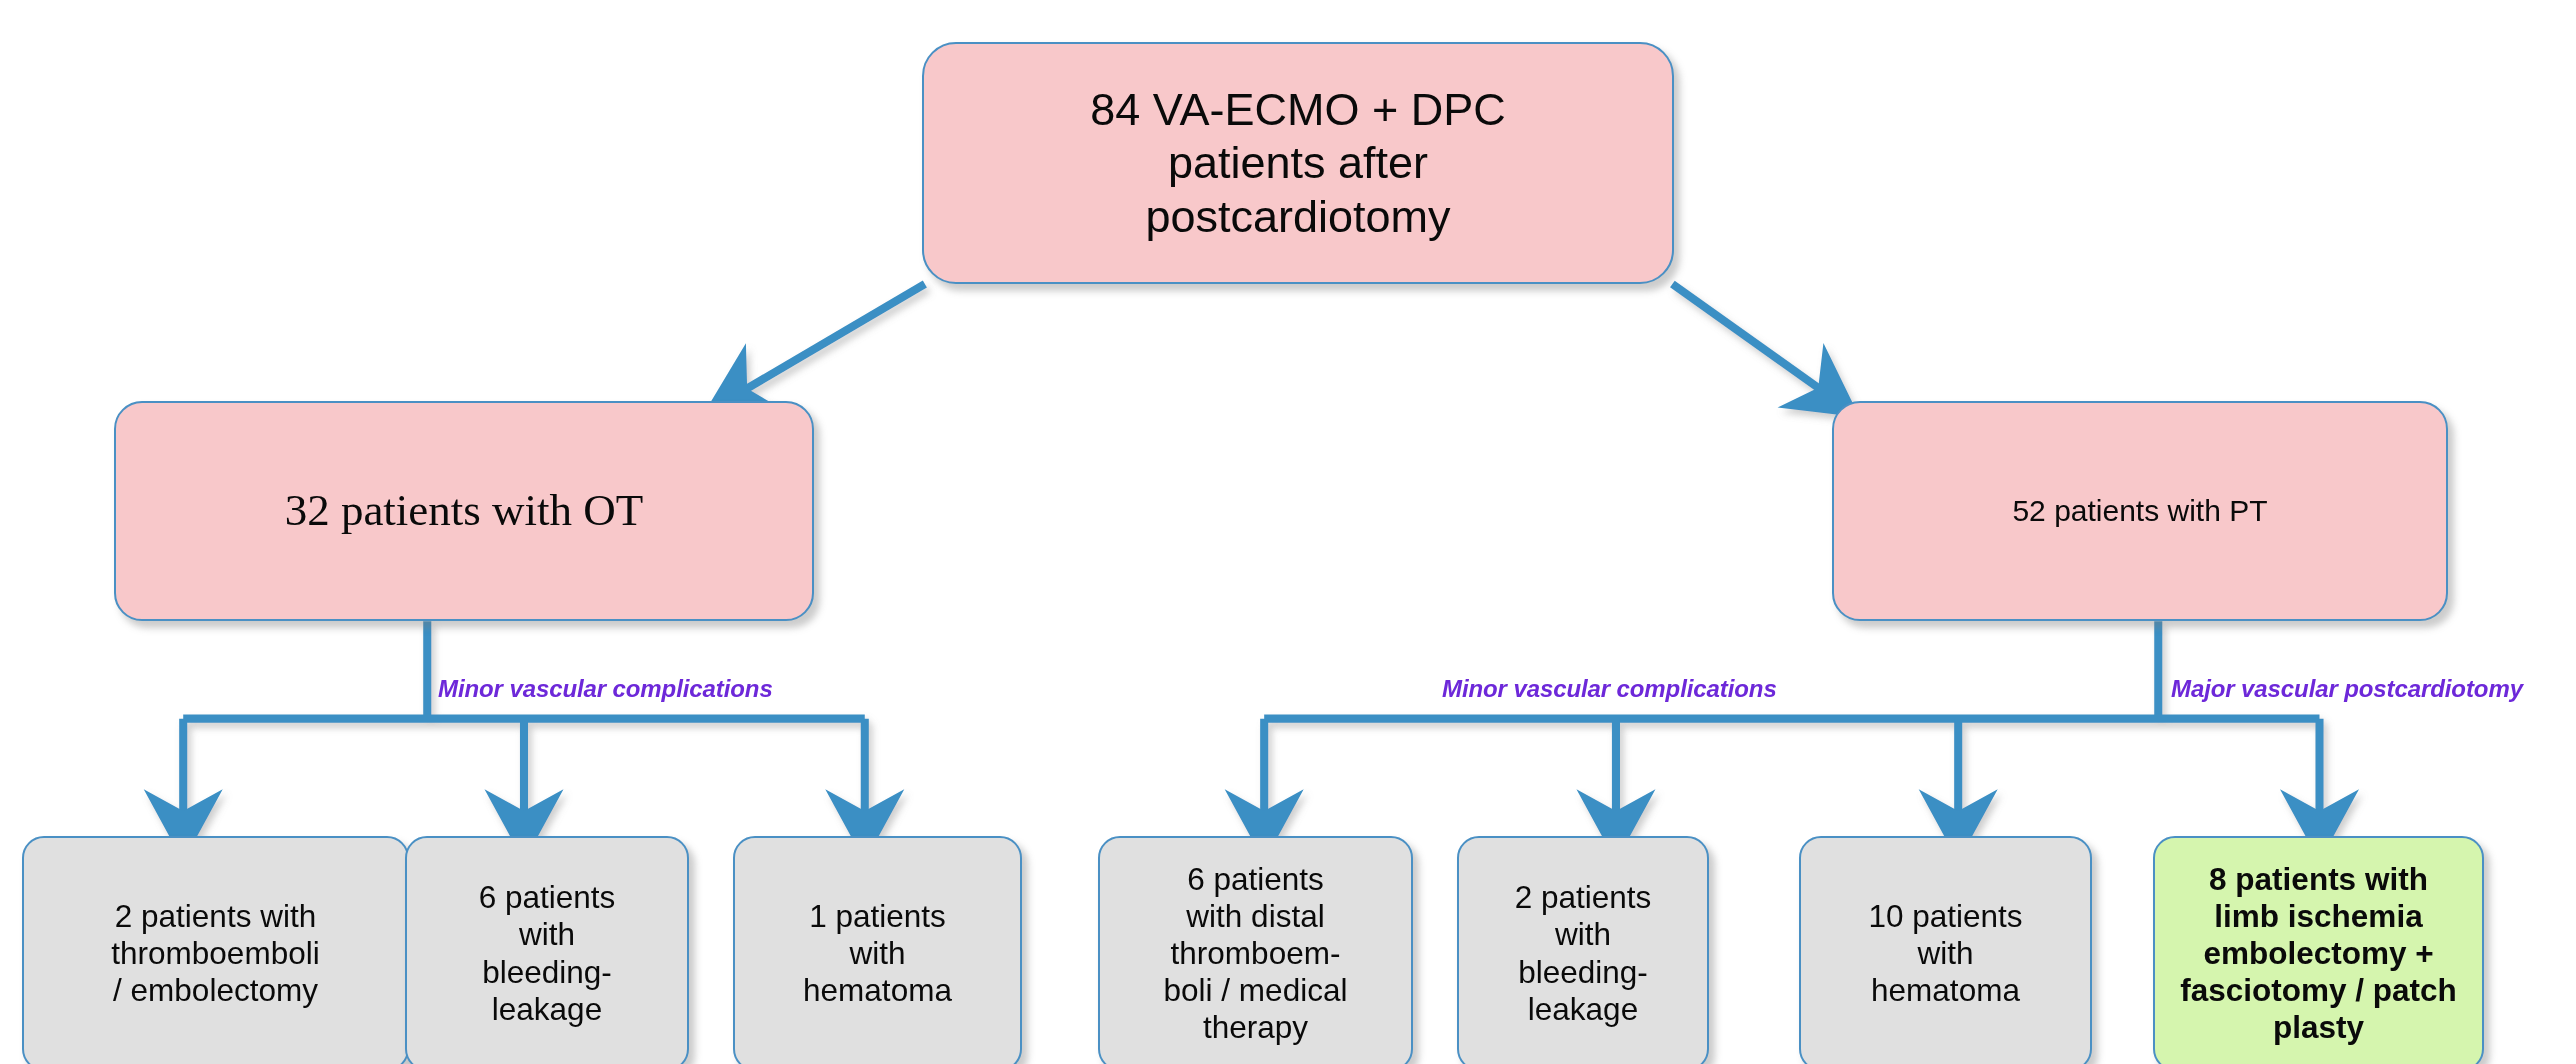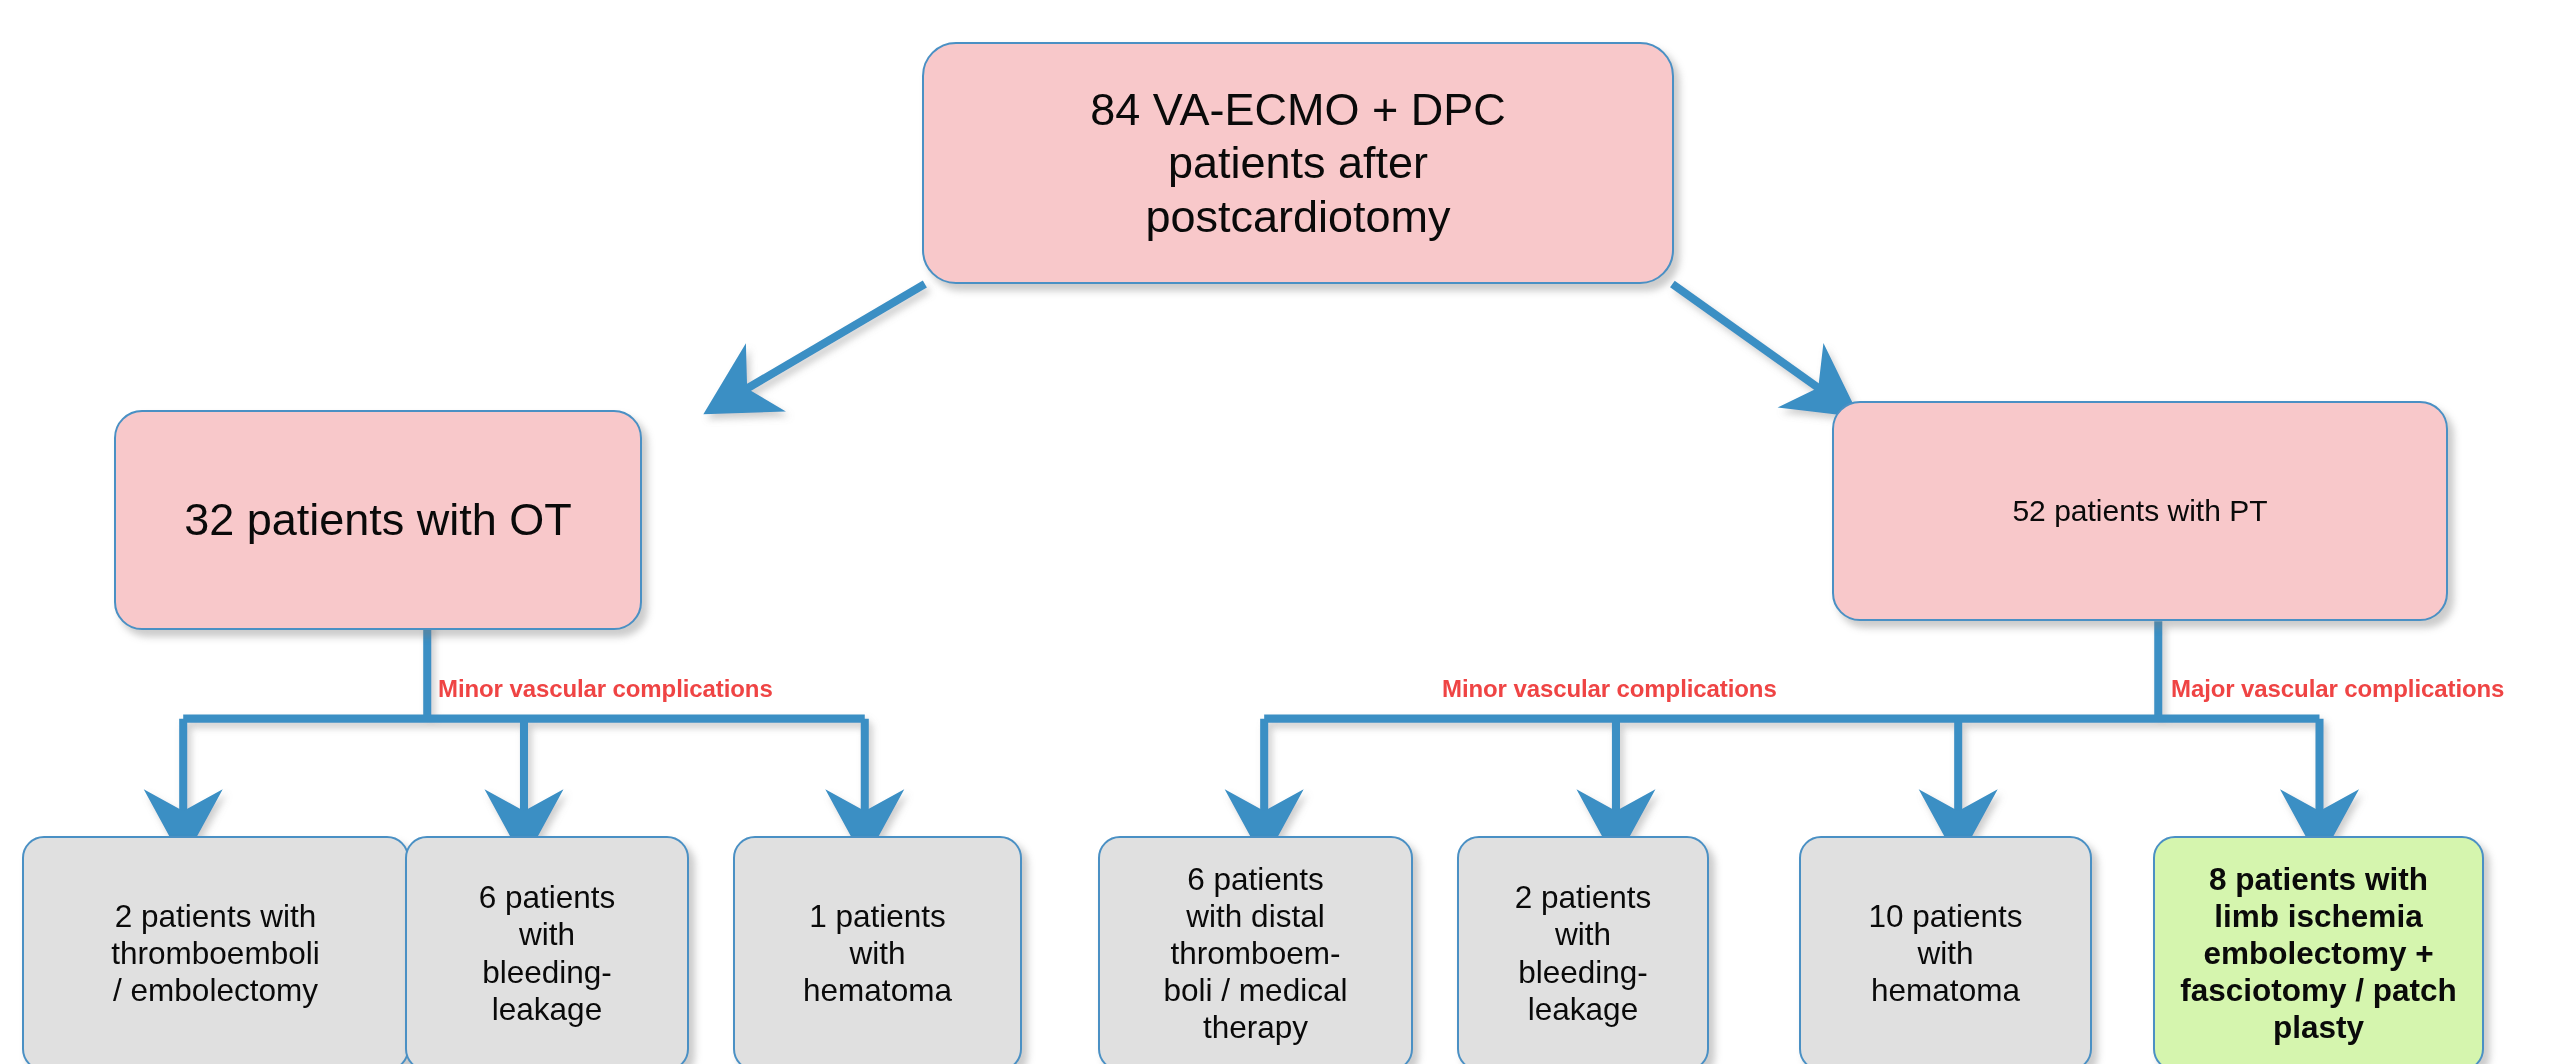--- a/index.html
+++ b/index.html
@@ -44,22 +44,23 @@
   .node.pink   { background: #F8C8CA; }
   .node.gray   { background: #E0E0E0; }
   .node.green  { background: #D5F5AE; font-weight: bold; }
 
   .node-root {
     left: 922px; top: 16px; width: 752px; height: 242px;
     font-size: 45px;
     border-radius: 34px;
   }
   .node-l1 {
-    left: 114px; top: 384px; width: 528px; height: 220px;
+    left: 114px; top: 375px; width: 700px; height: 220px;
     font-size: 45px;
+    font-family: Liberation Serif, serif;
   }
   .node-r1 {
     left: 1832px; top: 375px; width: 616px; height: 220px;
     font-size: 30px;
   }
   .leaf {
     top: 810px; height: 235px;
     font-size: 31.5px;
     border-radius: 22px;
     border-width: 2.9px;
@@ -69,23 +70,24 @@
   .leaf-3 { left: 733px; width: 289px; }
   .leaf-4 { left: 1098px; width: 315px; }
   .leaf-5 { left: 1457px; width: 252px; }
   .leaf-6 { left: 1799px; width: 293px; }
   .leaf-7 { left: 2153px; width: 331px; }
 
   .edge-label {
     position: absolute;
     font-size: 24px;
     font-weight: bold;
-    color: #ef4444;
+    color: #6d28d9;
     white-space: nowrap;
     letter-spacing: -0.1px;
+    font-style: italic;
   }
   .lbl-left   { left: 438px;  top: 649px; }
   .lbl-midr   { left: 1442px; top: 649px; }
   .lbl-major  { left: 2171px; top: 649px; }
 </style>
 </head>
 <body>
 
 <div id="canvas">
 
@@ -125,21 +127,21 @@
 postcardiotomy</div>
 
   <div class="node pink node-l1">32 patients with OT</div>
 
   <div class="node pink node-r1">52 patients with PT</div>
 
   <div class="edge-label lbl-left">Minor vascular complications</div>
 
   <div class="edge-label lbl-midr">Minor vascular complications</div>
 
-  <div class="edge-label lbl-major">Major vascular complications</div>
+  <div class="edge-label lbl-major">Major vascular postcardiotomy</div>
 
   <div class="node gray leaf leaf-1">2 patients with
 thromboemboli
 / embolectomy</div>
 
   <div class="node gray leaf leaf-2">6 patients
 with
 bleeding-
 leakage</div>
 

